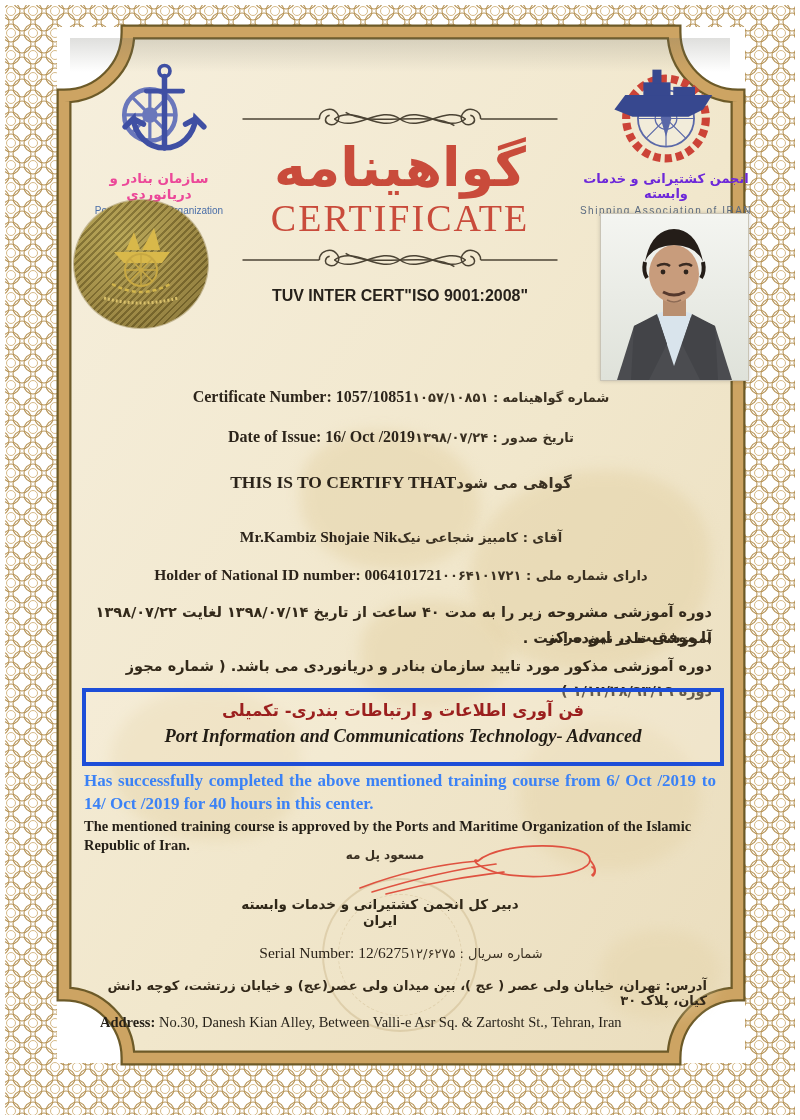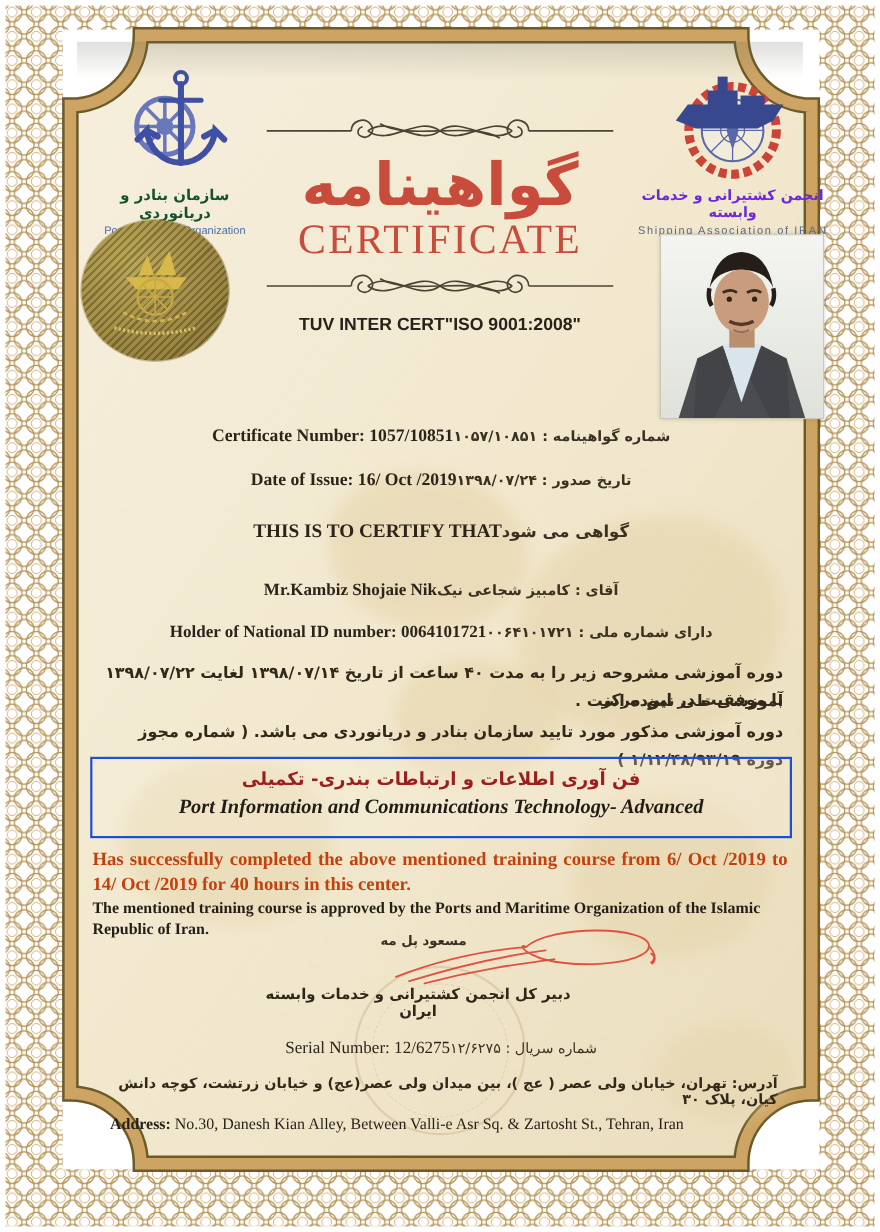--- a/index.html
+++ b/index.html
@@ -22,21 +22,21 @@
       border:1.5px dashed rgba(180,152,96,.24);}
 
   
   #content{position:absolute;inset:0;z-index:2;}
   .fa{font-family:"DejaVu Sans", sans-serif;direction:rtl;}
   .en-serif{font-family:"Liberation Serif", serif;}
   .ink{color:#2c241a;}
 
   
   .pmo{left:84px;top:60px;width:150px;text-align:center;}
-  .pmo .fa-name{font-size:13.5px;font-weight:bold;color:#14532d;margin-top:2px;}
+  .pmo .fa-name{font-size:13.5px;font-weight:bold;color:#ec4899;margin-top:2px;}
   .pmo .en-name{font-family:"Liberation Sans",sans-serif;font-size:10px;color:#4a6ea8;margin-top:3px;}
   .sai{left:568px;top:58px;width:196px;text-align:center;}
   .sai .fa-name{font-size:13px;font-weight:bold;color:#6d28d9;margin-top:1px;}
   .sai .en-name{font-family:"Liberation Sans",sans-serif;font-size:10px;letter-spacing:1.5px;color:#5b6b80;margin-top:4px;}
 
   .gold-seal{left:74px;top:200px;width:134px;height:128px;border-radius:50%;
      background:radial-gradient(circle at 35% 30%, #b2a04f, #97823c 55%, #7c6a2e 95%);
      box-shadow:0 0 0 1px rgba(120,100,40,.4);overflow:hidden;}
   .gold-seal::before{content:"";position:absolute;inset:0;border-radius:50%;
      background:repeating-linear-gradient(135deg, rgba(58,48,16,.30) 0 2px, rgba(255,240,180,.10) 2px 5px);}
@@ -53,27 +53,27 @@
      border:1px solid #c9c4b6;box-shadow:0 0 4px rgba(0,0,0,.18);}
 
   
   .row{position:absolute;left:100px;width:602px;display:flex;justify-content:center;align-items:baseline;}
   .f-en{font-weight:bold;font-size:16px;color:#2c241a;}
   .f-fa{font-family:"DejaVu Sans",sans-serif;direction:rtl;font-weight:bold;font-size:13px;color:#3b3122;}
 
   .para-fa{left:88px;width:624px;text-align:right;font-weight:bold;font-size:14.5px;
      color:#33291a;line-height:25px;}
 
-  .course-box{left:82px;top:688px;width:634px;height:70px;border:2px solid #1d4ed8;
+  .course-box{left:82px;top:688px;width:634px;height:70px;border:4px solid #1d4ed8;
      background:rgba(250,244,228,.25);text-align:center;}
   .course-fa{font-family:"DejaVu Sans",sans-serif;direction:rtl;font-weight:bold;font-size:16.5px;color:#9b1f1e;margin-top:9px;}
   .course-en{font-weight:bold;font-style:italic;font-size:18.5px;color:#211c14;margin-top:6px;}
 
   .completion{left:84px;top:769px;width:632px;font-weight:bold;font-size:17px;line-height:23px;
-     color:#c2410c;text-align:justify;}
+     color:#3b82f6;text-align:justify;}
   .approval{left:84px;top:817px;width:632px;font-weight:bold;font-size:14.5px;line-height:19px;color:#241f17;}
 
   .signer-name{left:305px;top:848px;width:160px;text-align:center;font-size:12px;font-weight:bold;color:#3a3022;}
   .sig-svg{left:352px;top:836px;}
   .signer-title{left:225px;top:896px;width:310px;text-align:center;font-size:13.5px;font-weight:bold;color:#2f2718;}
 
   .serial-en{font-weight:normal;font-size:15.5px;color:#2c241a;}
   .serial-fa{font-weight:normal;font-size:13px;}
   .addr-fa{left:95px;top:978px;width:612px;text-align:right;font-weight:bold;font-size:13px;color:#33291a;}
   .addr-en{left:100px;top:1014px;width:612px;font-size:14.5px;color:#241f17;}

